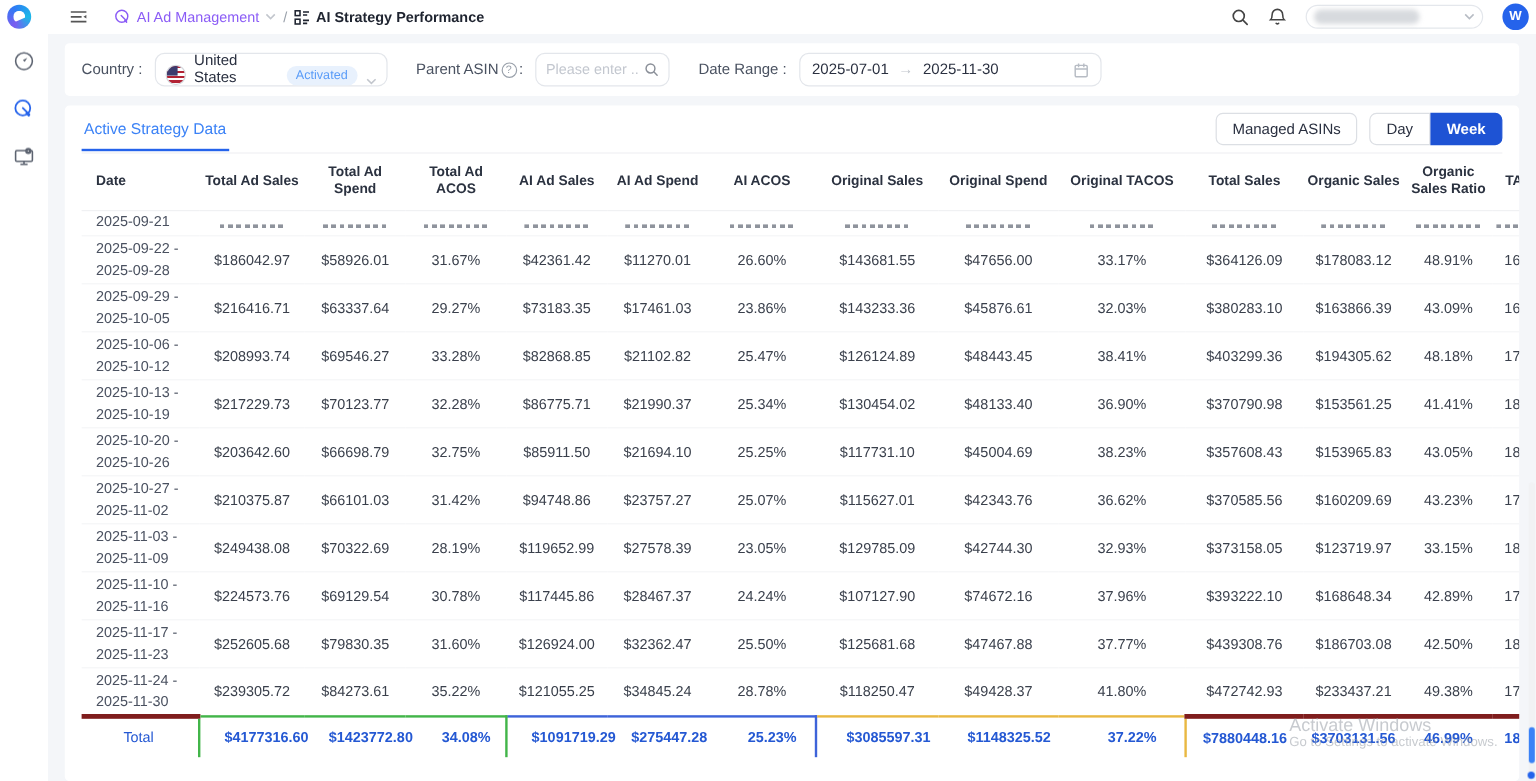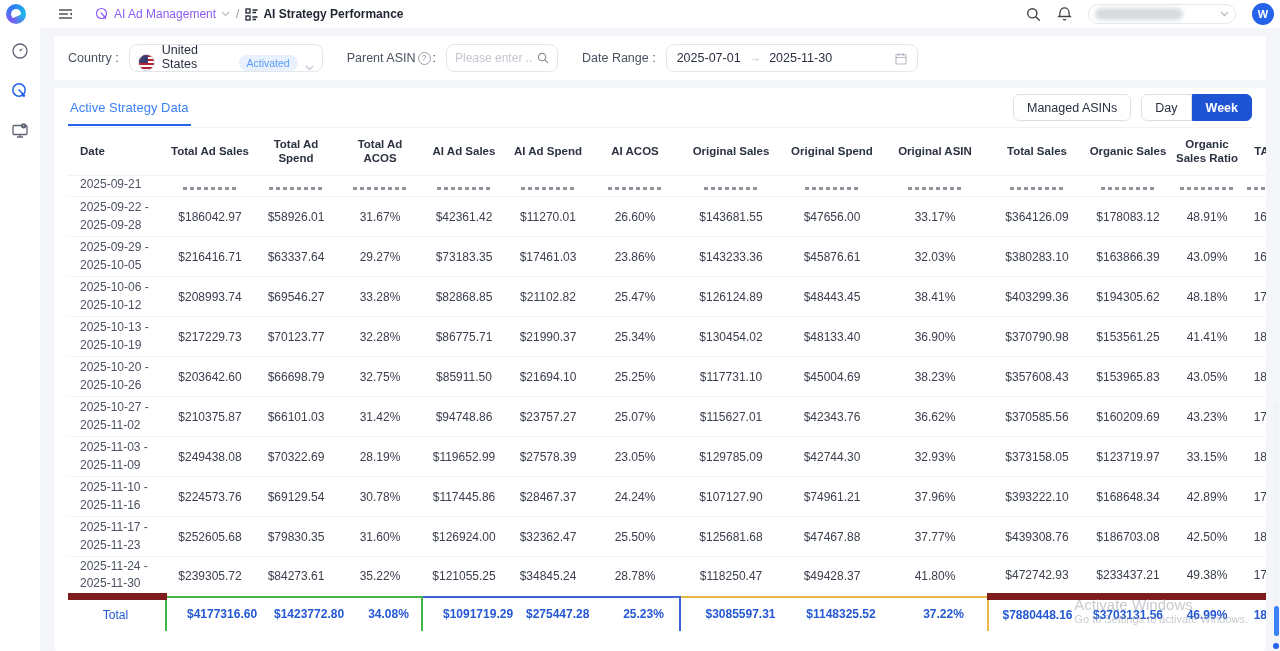--- a/index.html
+++ b/index.html
@@ -58,21 +58,21 @@
   .seg .btn.sel { border-radius:0 6px 6px 0; background:#1e53d4; border-color:#1e53d4; color:#fff; font-weight:bold; }
 
   
   table { width:100%; border-collapse:collapse; table-layout:fixed; }
   th { font-size:11.5px; font-weight:bold; color:#2b3240; text-align:center; padding:9px 2px; border-bottom:1px solid #f0f1f3; line-height:1.25; }
   th.l, td.date-cell { text-align:left; padding-left:12px; }
   td { font-size:12px; color:#3a404c; text-align:center; padding:0 2px; border-bottom:1px solid #f4f5f7; height:40px; }
   td.date-cell { color:#4a5160; line-height:1.45; }
   tr.clipped td { height:21px; border-bottom:1px solid #f4f5f7; vertical-align:bottom; padding-bottom:3px; }
   .clip-mark { display:inline-block; width:54px; height:3px; background:repeating-linear-gradient(90deg,#6a707c 0 4px,transparent 4px 7px); opacity:.75; }
-  tr.total-row td { color:#2458d3; font-weight:bold; font-size:12px; height:34px; border-bottom:none; border-top:7px solid #7f1d1d; }
+  tr.total-row td { color:#2458d3; font-weight:bold; font-size:12px; height:34px; border-bottom:none; border-top:4px solid #7f1d1d; }
   tr.total-row td.date-cell { text-align:center; padding-left:0; color:#2458d3; font-weight:normal; }
   
   td.g { border-top:2px solid transparent; border-bottom:2px solid transparent;padding-left:20px; }
   tr.total-row td.g { border-top-width:2px; border-bottom-width:2px; }
   td.g.green { border-color:#42b549; }
   td.g.blue  { border-color:#3d63d9; }
   td.g.yellow{ border-color:#e9b842; }
   td.g.start { border-left:2px solid; border-radius:8px 0 0 8px; }
   td.g.end   { border-right:2px solid; border-radius:0 8px 8px 0; }
   td.g.green.start, td.g.green.end { border-left-color:#42b549; border-right-color:#42b549; }
@@ -252,21 +252,21 @@
           <tr id="head-row">
             <th class="l">Date</th>
             <th>Total Ad Sales</th>
             <th>Total Ad Spend</th>
             <th>Total Ad ACOS</th>
             <th>AI Ad Sales</th>
             <th>AI Ad Spend</th>
             <th>AI ACOS</th>
             <th>Original Sales</th>
             <th>Original Spend</th>
-            <th>Original ASIN</th>
+            <th>Original TACOS</th>
             <th>Total Sales</th>
             <th>Organic Sales</th>
             <th>Organic Sales Ratio</th>
             <th>TACOS</th>
           </tr>
         </thead>
       <tbody id="body-rows">
           <tr class="clipped">
             <td class="date-cell">2025-09-21</td>
             <td><span class="clip-mark"></span></td>
@@ -421,21 +421,21 @@
               <div>2025-11-10 -</div>
               <div>2025-11-16</div>
             </td>
             <td>$224573.76</td>
             <td>$69129.54</td>
             <td>30.78%</td>
             <td>$117445.86</td>
             <td>$28467.37</td>
             <td>24.24%</td>
             <td>$107127.90</td>
-            <td>$74961.21</td>
+            <td>$74672.16</td>
             <td>37.96%</td>
             <td>$393222.10</td>
             <td>$168648.34</td>
             <td>42.89%</td>
             <td>17.58%</td>
           </tr>
           <tr>
             <td class="date-cell">
               <div>2025-11-17 -</div>
               <div>2025-11-23</div>

